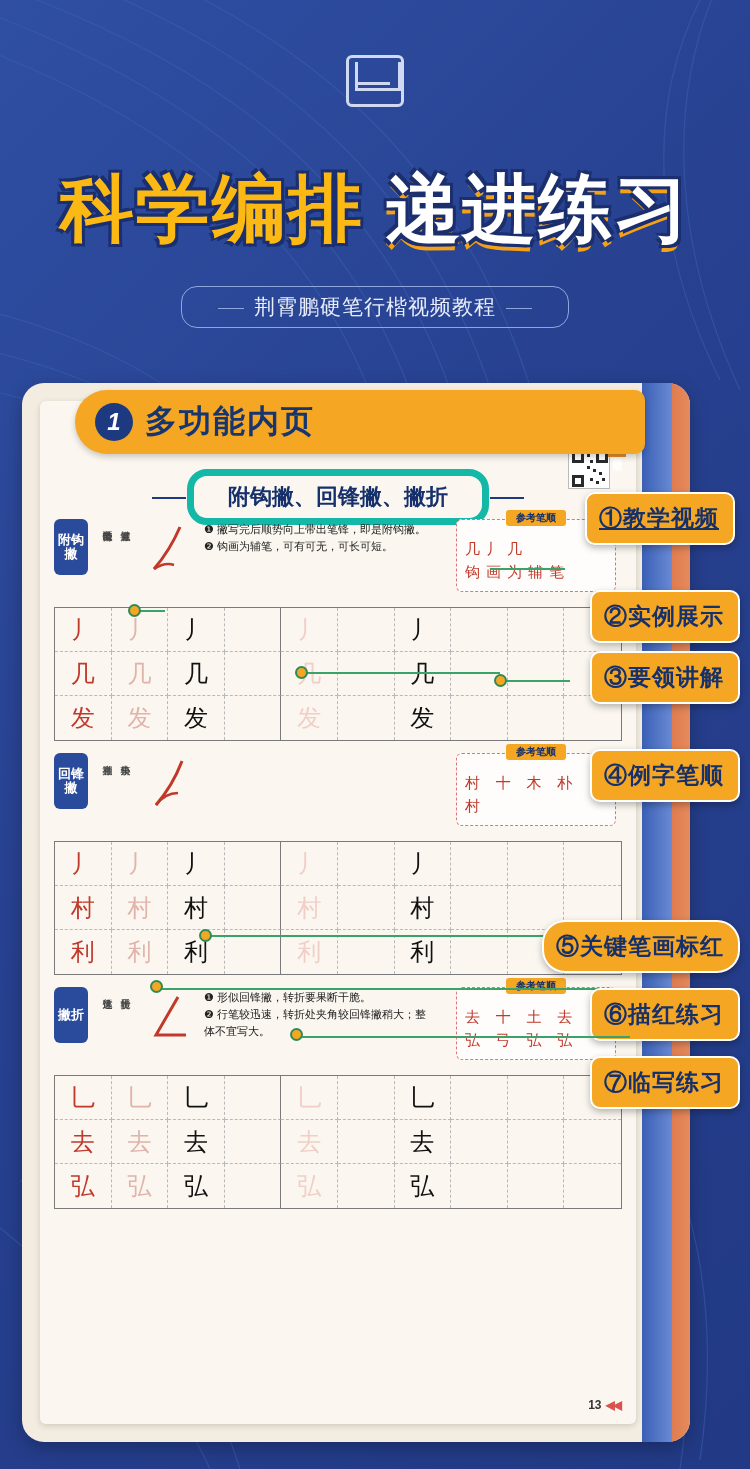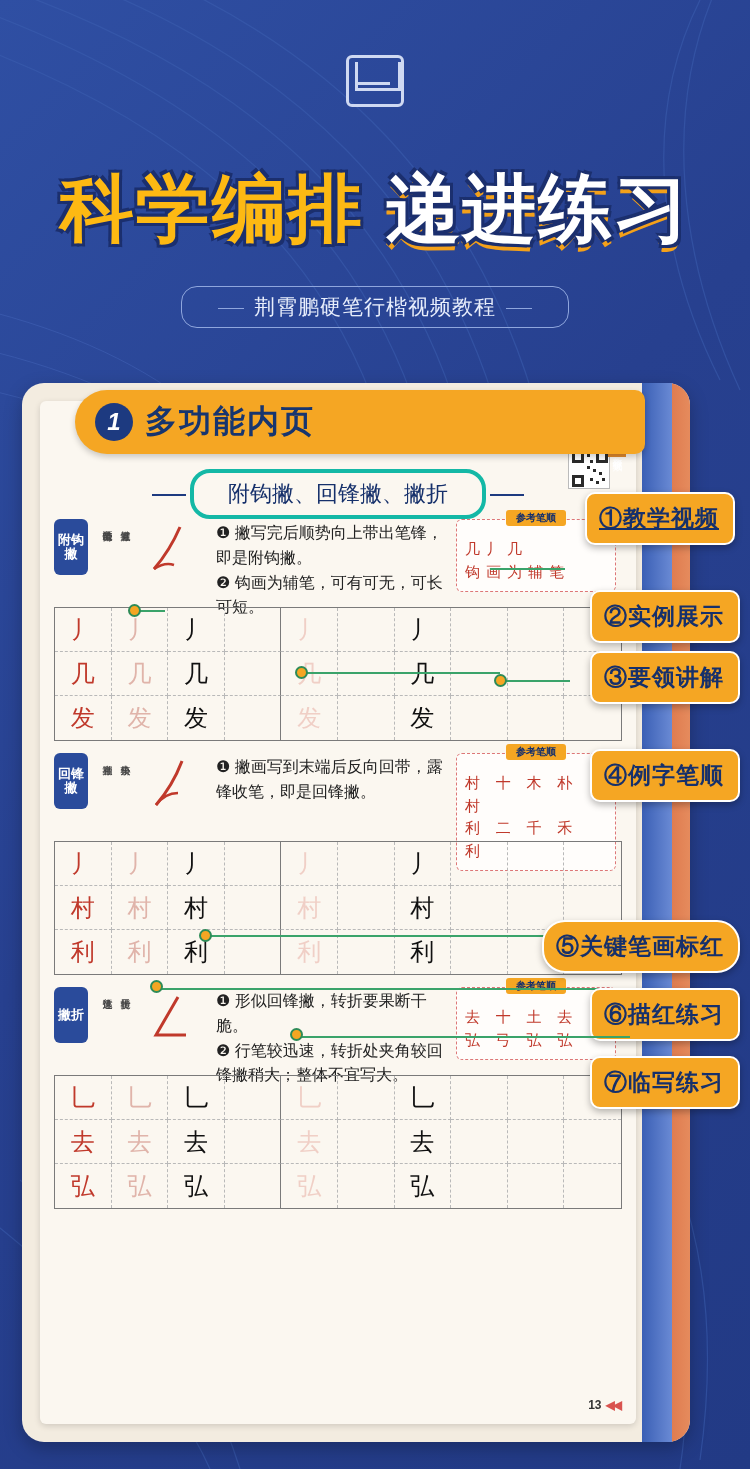--- a/index.html
+++ b/index.html
@@ -109,22 +109,22 @@
   }
   .qr .cell { position:absolute; background:#2a2a2a; }
   .qr-label {
     position: absolute; right: 10px; top: 46px;
     writing-mode: vertical-rl;
     font-size: 10px; color: #fff; background: #e08a2e;
     padding: 3px 2px; letter-spacing: 1px;
   }
   .page-title {
     position: absolute; left: 50%; transform: translateX(-50%); top: 68px;
-    border: 4px solid #14b8a6; border-radius: 20px;
-    padding: 6px 34px; font-size: 22px; font-weight: normal; color: #16306b;
+    border: 7px solid #14b8a6; border-radius: 20px;
+    padding: 6px 34px; font-size: 22px; font-weight: bold; color: #16306b;
     background: #fbf7f0; white-space: nowrap;
   }
   .page-title:before, .page-title:after {
     content:""; position:absolute; top:50%; width:34px; height:2px; background:#1d3a80;
   }
   .page-title:before { left:-42px; }
   .page-title:after { right:-42px; }
 
   .sec { position: absolute; left: 14px; width: 568px; }
   .tab {
@@ -134,21 +134,21 @@
     display: flex; align-items: center; justify-content: center; text-align: center;
     padding: 3px;
   }
   .stroke-demo {
     position: absolute; left: 44px; top: 0; width: 110px; height: 62px;
     font-size: 10px; color: #333;
   }
   .stroke-demo .lbl-v { position:absolute; writing-mode: vertical-rl; font-size:10px; color:#444; }
   .notes {
     position: absolute; left: 150px; top: 2px; width: 228px;
-    font-size: 16px; line-height: 1.55; color: #222; margin-left: 12px;
+    font-size: 11px; line-height: 1.55; color: #222;
   }
   .notes .n { display: block; }
   .order-box {
     position: absolute; right: 6px; top: 0; width: 160px;
     border: 1px dashed #d77; border-radius: 6px; padding: 18px 8px 8px 8px;
     min-height: 60px; background: #fffdfb;
   }
   .order-box .cap {
     position: absolute; left: 50%; transform: translateX(-50%); top: -10px;
     background: #f5a623; color: #16306b; font-size: 10px; font-weight: bold;
@@ -330,26 +330,24 @@
       <div class="tab">回锋撇</div>
       <div class="stroke-demo">
         <span class="lbl-v" style="left:2px;top:4px;">撇稍直</span>
         <span class="lbl-v" style="left:20px;top:4px;">夹角较小</span>
         <svg width="70" height="60" style="position:absolute;left:40px;top:0;">
           <path d="M44,8 C38,24 30,38 18,52" stroke="#c0392b" stroke-width="3" fill="none"></path>
           <path d="M18,52 C24,44 32,40 40,40" stroke="#c0392b" stroke-width="2.5" fill="none"></path>
         </svg>
       </div>
       <div class="notes">
-        <span class="n">❶ 撇画写到末端后反向回带，露锋收笔，即是回锋撇。</span>
       </div>
       <div class="order-box">
         <div class="cap">参考笔顺</div>
         <div class="row">村 十 木 朴 村</div>
-        <div class="row">利 二 千 禾 利</div>
       </div>
 
       <div class="grid" style="top:88px;">
         <div class="r">
           <div class="c red">丿</div>
           <div class="c dotted">丿</div>
           <div class="c ink">丿</div>
           <div class="c sep"></div>
           <div class="c faint">丿</div>
           <div class="c"></div>

